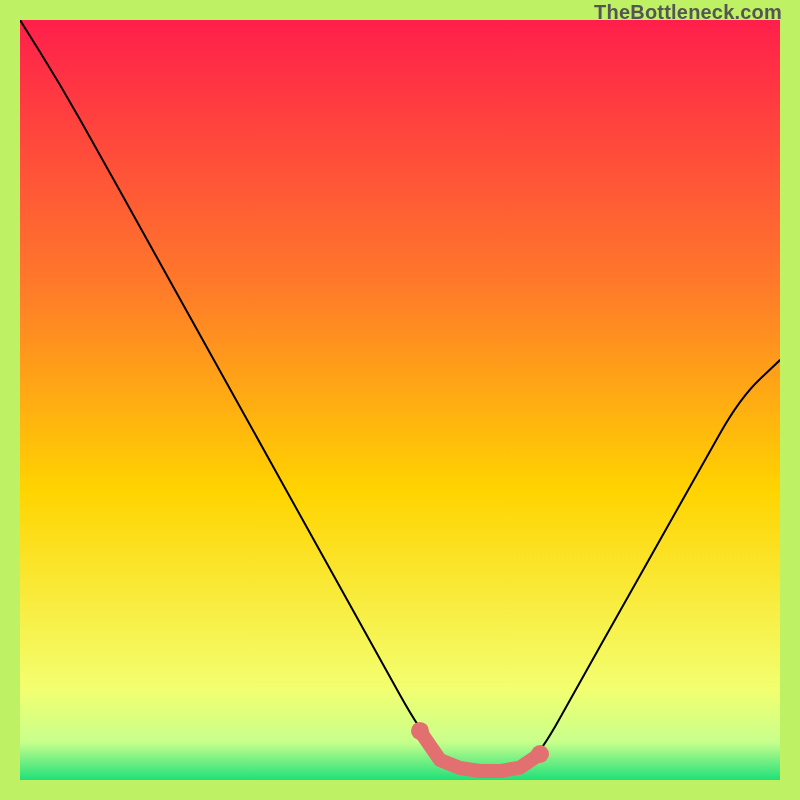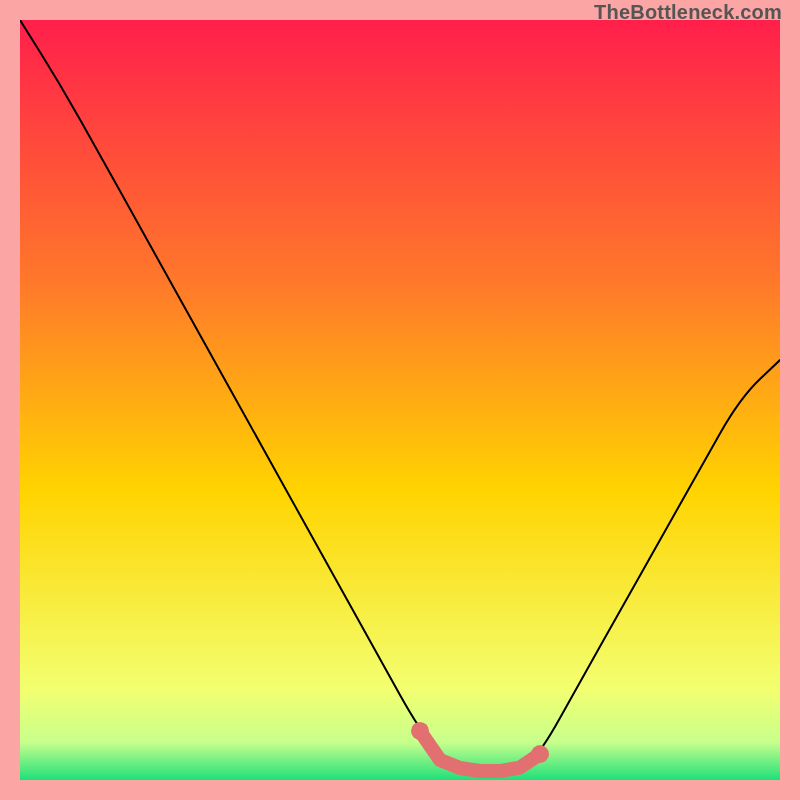--- a/index.html
+++ b/index.html
@@ -7,21 +7,21 @@
     padding: 0;
     width: 800px;
     height: 800px;
     background: #000;
     overflow: hidden;
   }
   .frame {
     position: relative;
     width: 800px;
     height: 800px;
-    background: #fca5a5;
+    background: #bef264;
   }
   .plot-area {
     position: absolute;
     left: 20px;
     top: 20px;
     width: 760px;
     height: 760px;
   }
   .watermark {
     position: absolute;

